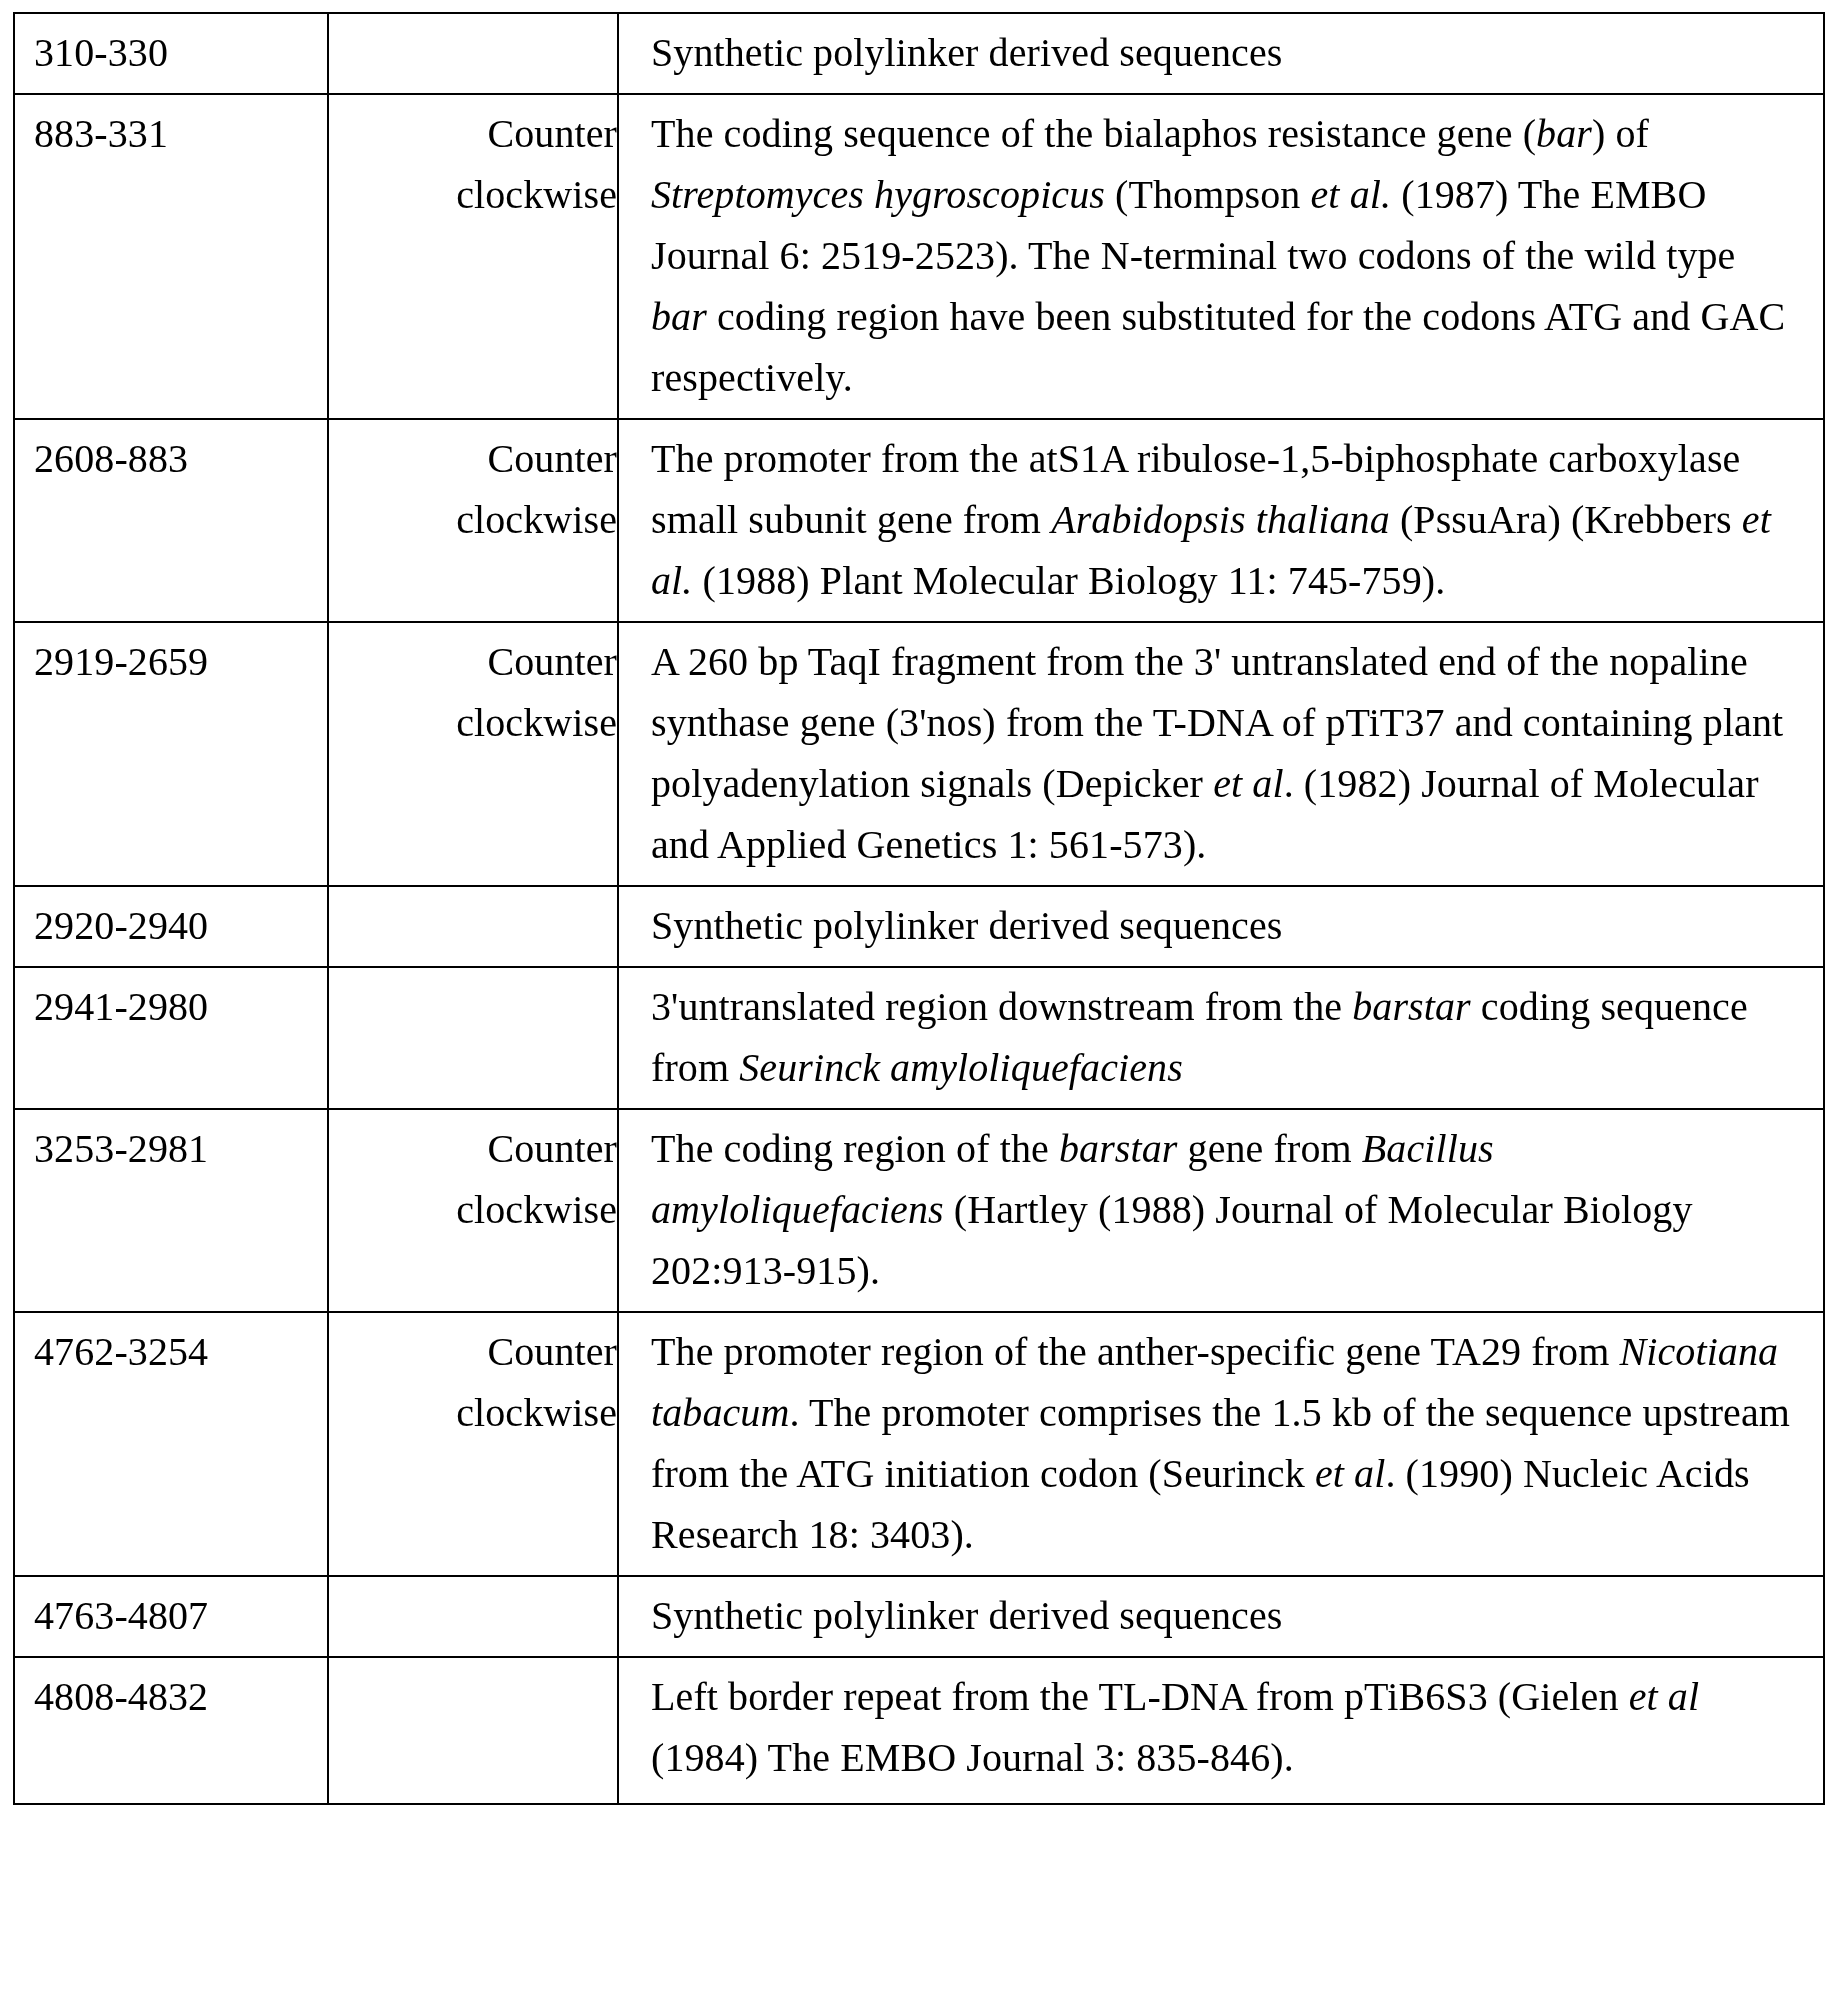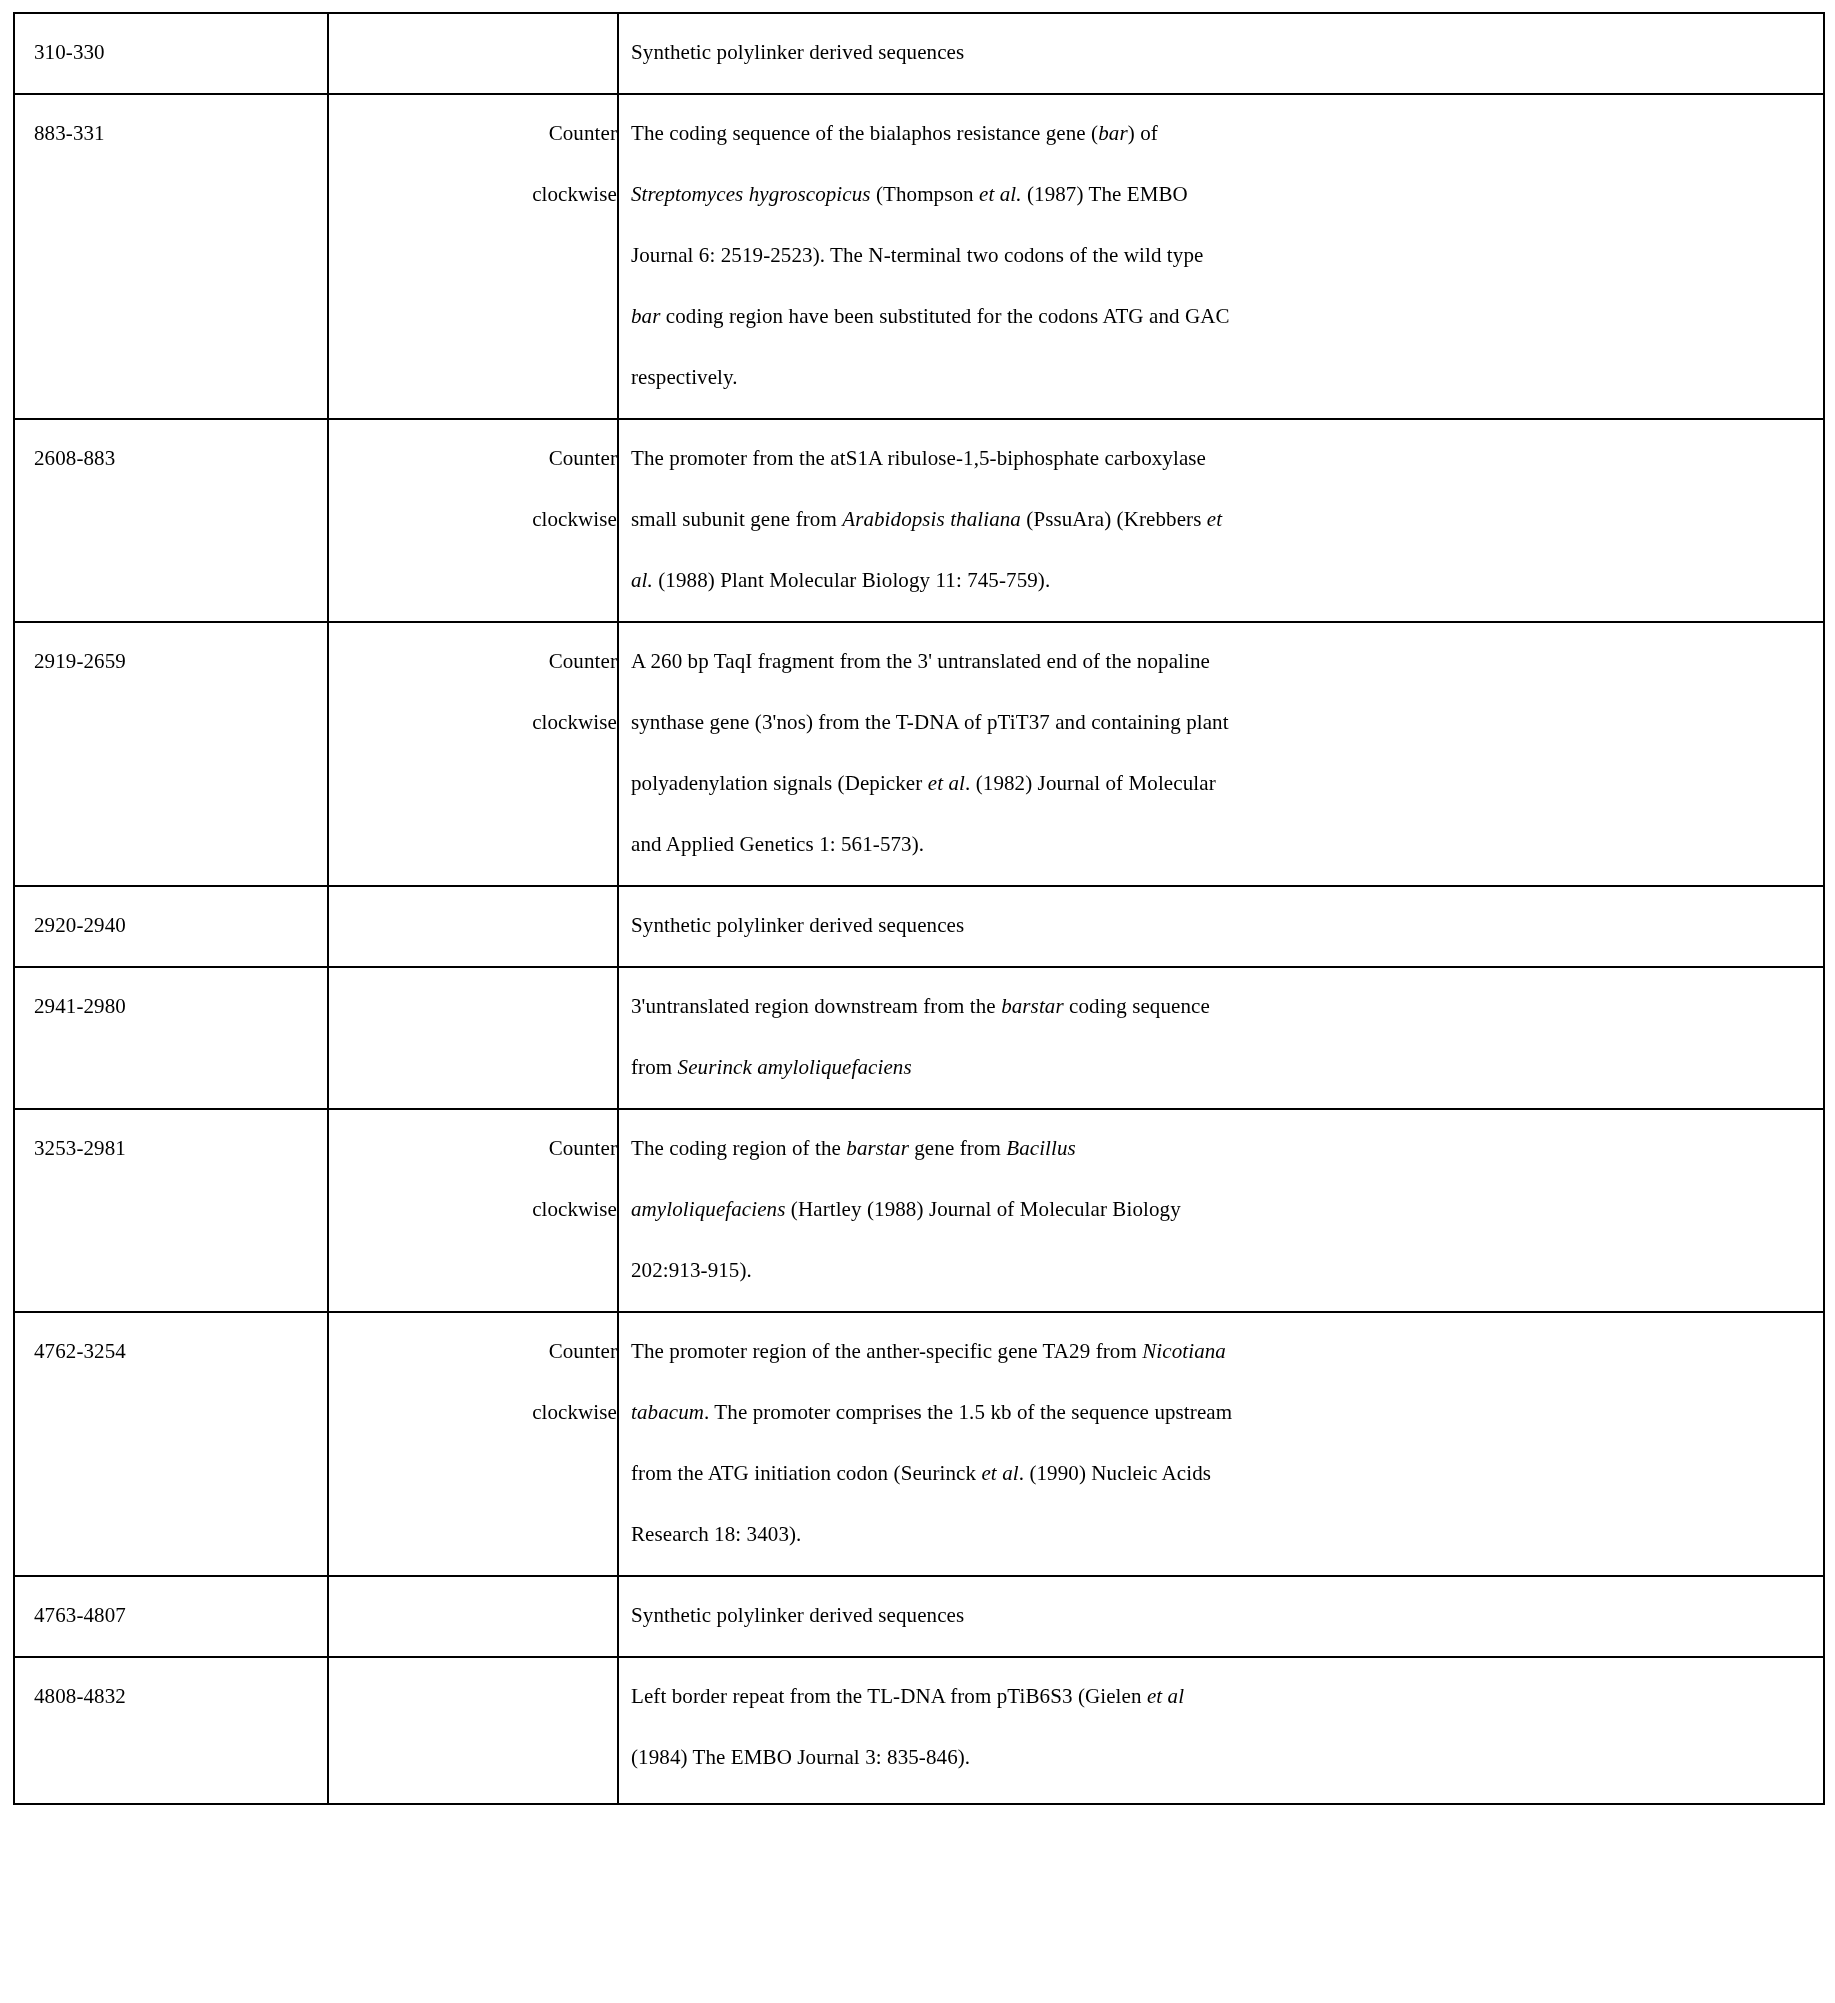--- a/index.html
+++ b/index.html
@@ -40,28 +40,28 @@
     padding: 8px 0 10px 0;
     background: #ffffff;
   }
 
   
   col.c-pos  { width: 314px; }
   col.c-dir  { width: 290px; }
   col.c-desc { width: 1206px; }
 
   .cell-inner {
-    font-size: 21px;
+    font-size: 40px;
     line-height: 61px;
     letter-spacing: 0.1px;
   }
 
   td.pos  .cell-inner { padding-left: 19px; }
   td.dir  .cell-inner { padding-left: 17px; text-align: right; }
-  td.desc .cell-inner { padding-left: 12px; padding-right: 14px; }
+  td.desc .cell-inner { padding-left: 32px; padding-right: 14px; }
 
   .desc-line {
     display: block;
     white-space: nowrap;
   }
 
   .it { font-style: italic; }
 
   
   #page { filter: none; }

